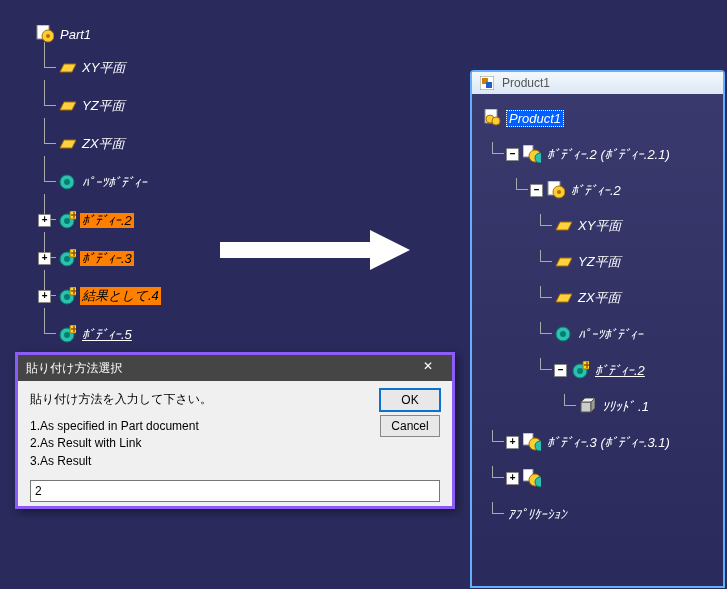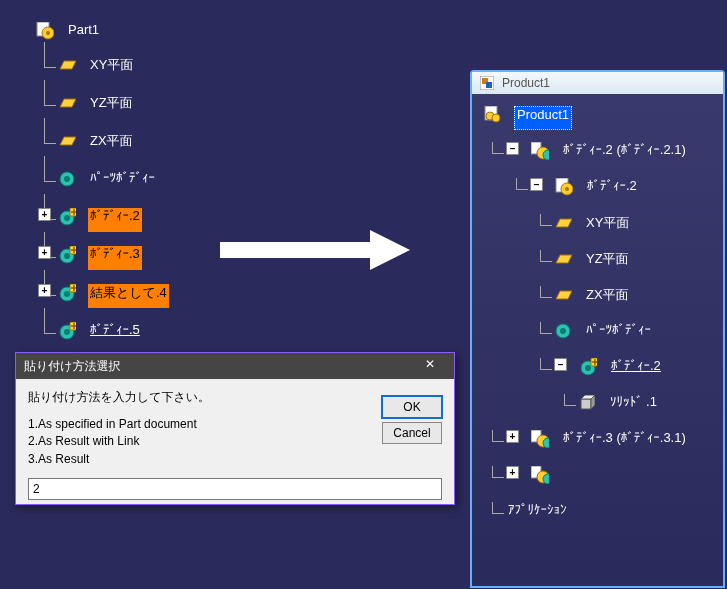--- a/index.html
+++ b/index.html
@@ -9,23 +9,25 @@
     font-size: 13px;
     width: 727px;
     height: 589px;
     position: relative;
     overflow: hidden;
     color: #fff;
   }
   .tree { position: absolute; }
   .tree-row {
     display: flex;
+    align-items: center;
     height: 24px;
-    gap: 12px;
+    gap: 4px;
     position: relative;
+    font-style: italic;
   }
   .tree-label {
     color: #fff;
     white-space: nowrap;
     padding: 0 2px;
   }
   .tree-label.orange { background: #ff7f00; color: #000; }
   .tree-label.underline { text-decoration: underline; }
   .tree-label.selected { background: #0060ff; color: #fff; border: 1px dotted #fff; }
   .connector {
@@ -55,34 +57,34 @@
   .arrow-head { position: absolute; left: 150px; top: 0; width: 0; height: 0;
     border-left: 40px solid #fff; border-top: 20px solid transparent; border-bottom: 20px solid transparent; }
 
   
   .dialog {
     position: absolute;
     left: 15px; top: 352px;
     width: 440px;
     background: #f0f0f0;
     box-shadow: 3px 3px 8px rgba(0,0,0,.4);
-    border: 1px solid #8b5cf6;
+    border: 3px solid #8b5cf6;
     color: #000;
   }
   .dialog-title {
     background: #454545; color: #fff;
     padding: 4px 8px;
     display: flex; justify-content: space-between; align-items: center;
     font-size: 12px;
   }
   .dialog-close { width: 32px; height: 18px; text-align: center; cursor: default; }
   .dialog-body { padding: 10px 12px 4px; position: relative; }
   .dialog-text { margin-bottom: 10px; font-size: 12px; }
   .dialog-list { font-size: 12px; line-height: 1.45; margin-bottom: 10px; }
-  .dialog-buttons { position: absolute; right: 12px; top: 17px; display: flex; flex-direction: column; gap: 4px; }
+  .dialog-buttons { position: absolute; right: 12px; top: 8px; display: flex; flex-direction: column; gap: 4px; }
   .dlg-btn {
     width: 60px; height: 22px;
     background: #e8e8e8; border: 1px solid #888;
     font-size: 12px; display:flex; align-items:center; justify-content:center;
   }
   .dlg-btn.focus { border: 1px solid #1070d0; box-shadow: 0 0 0 1px #1070d0; }
   .dlg-input {
     width: 100%;
     height: 22px;
     border: 1px solid #777;

